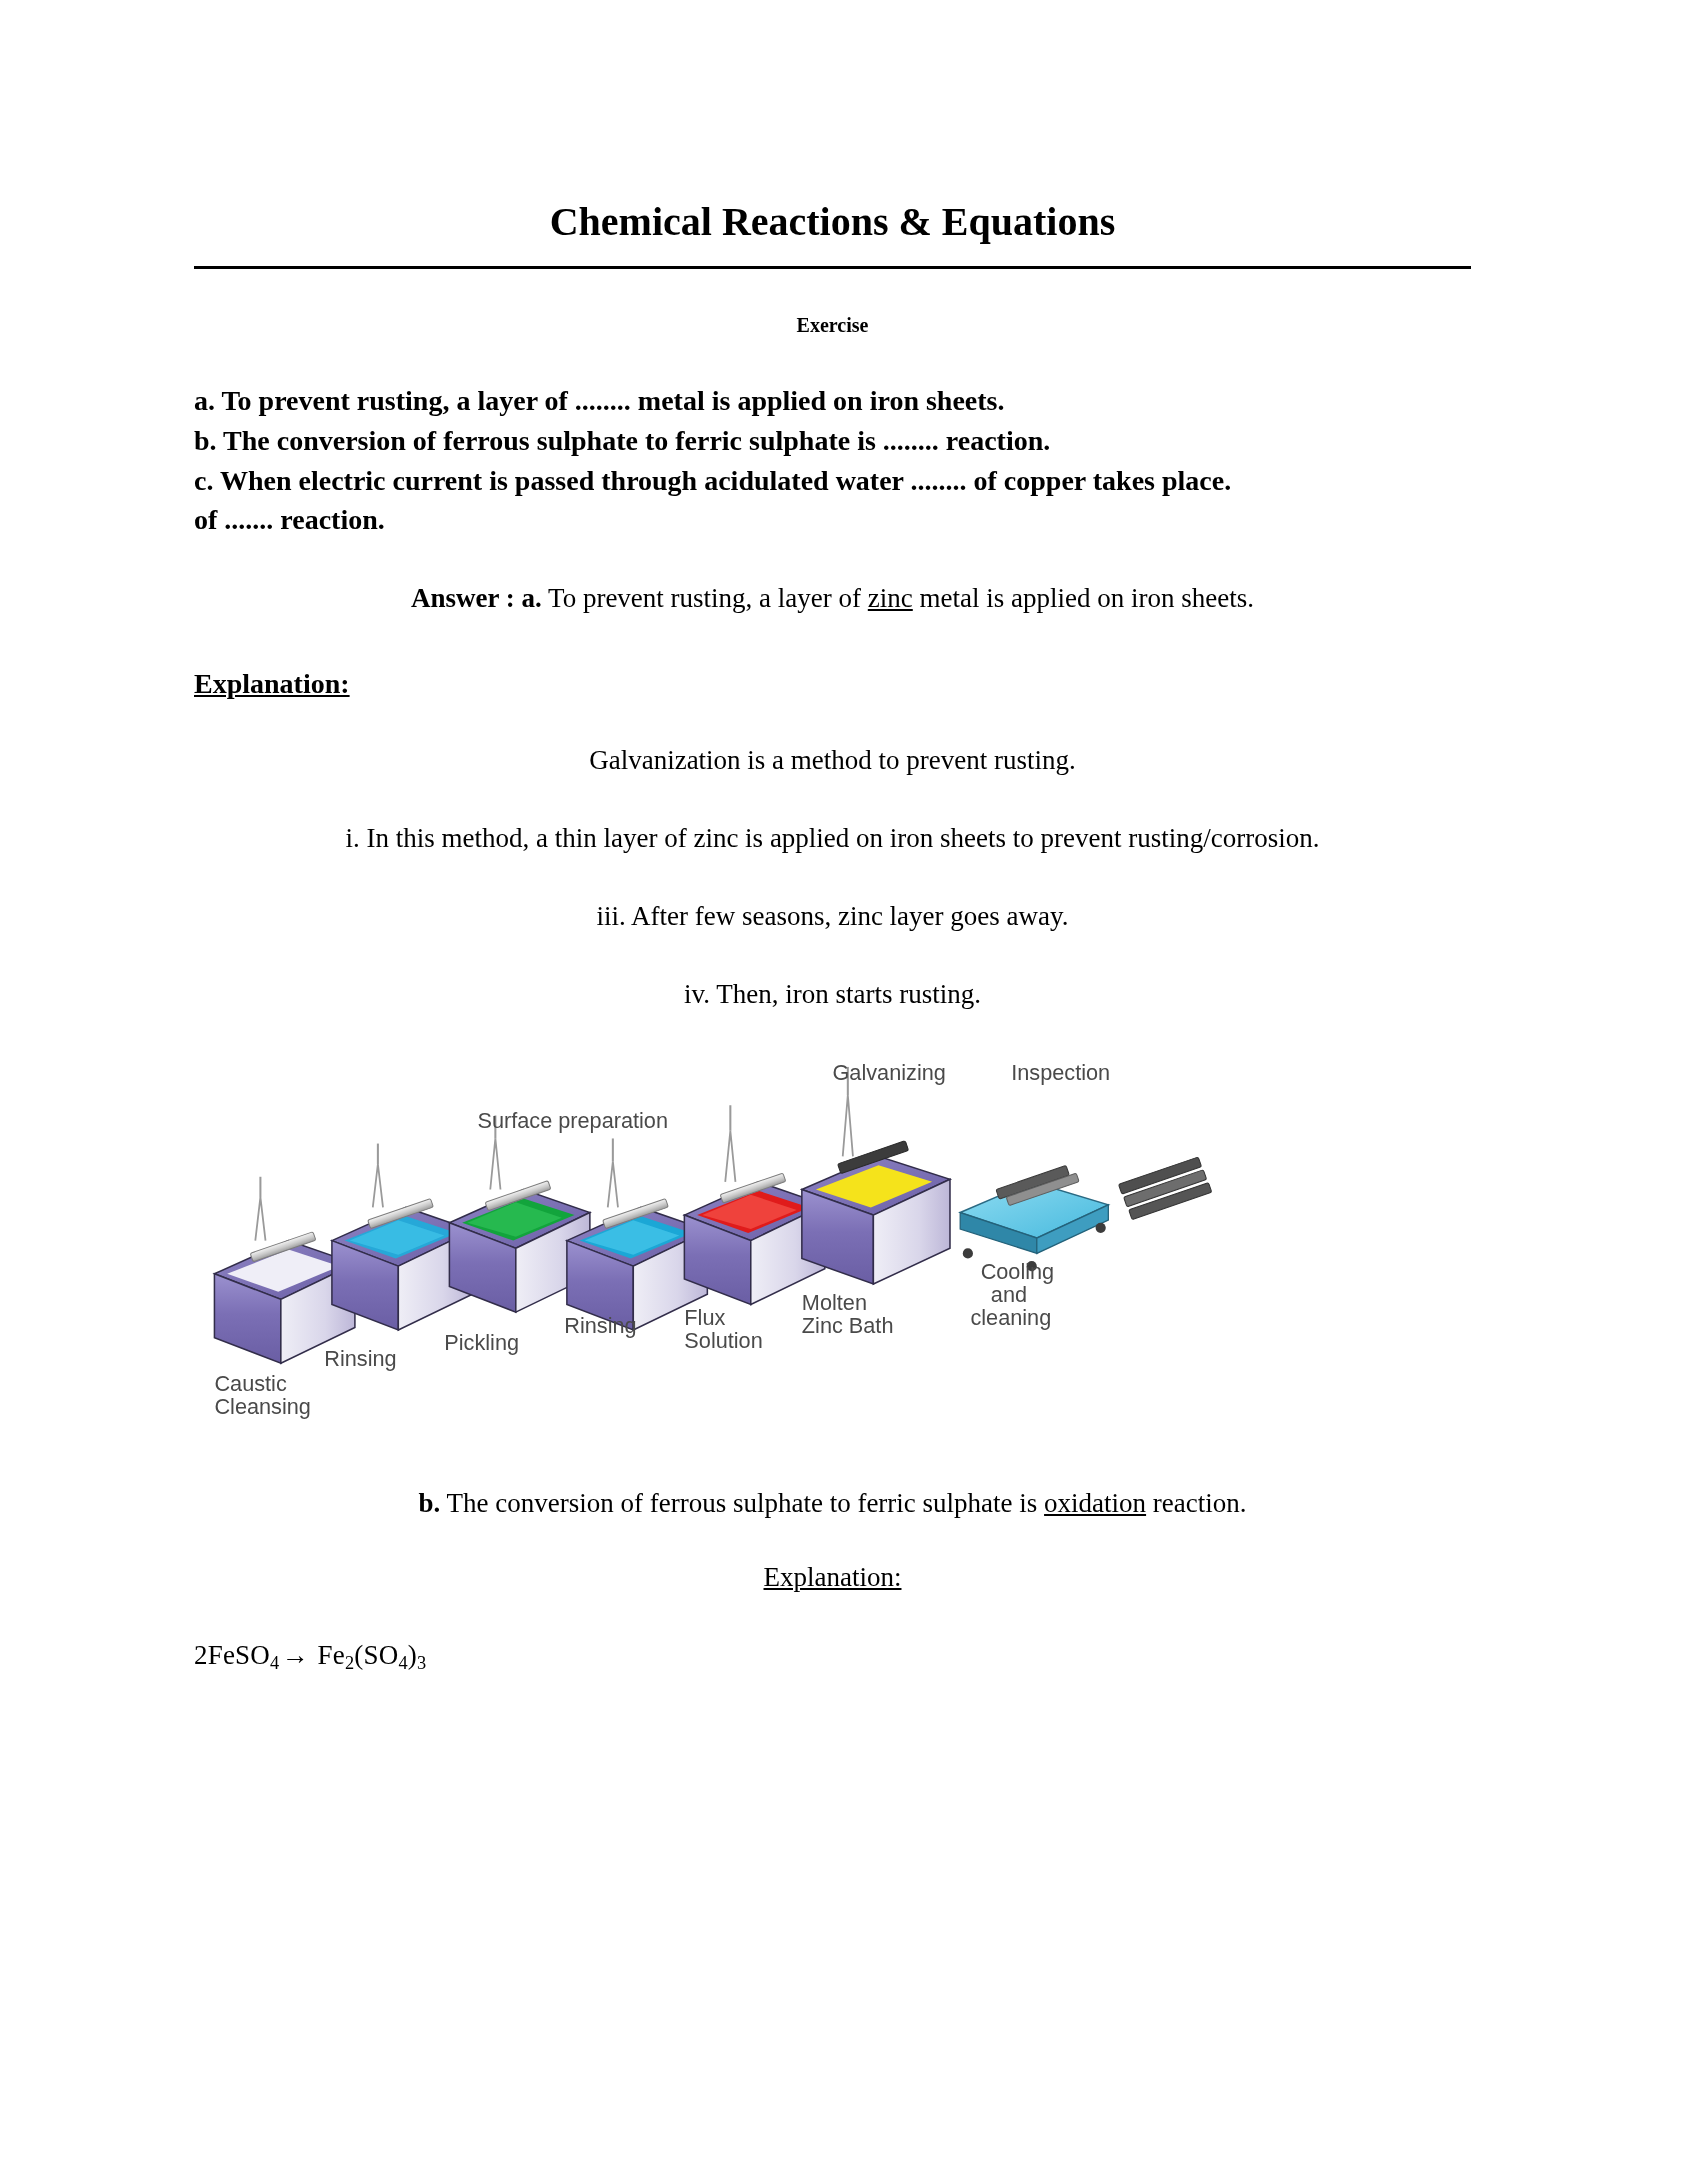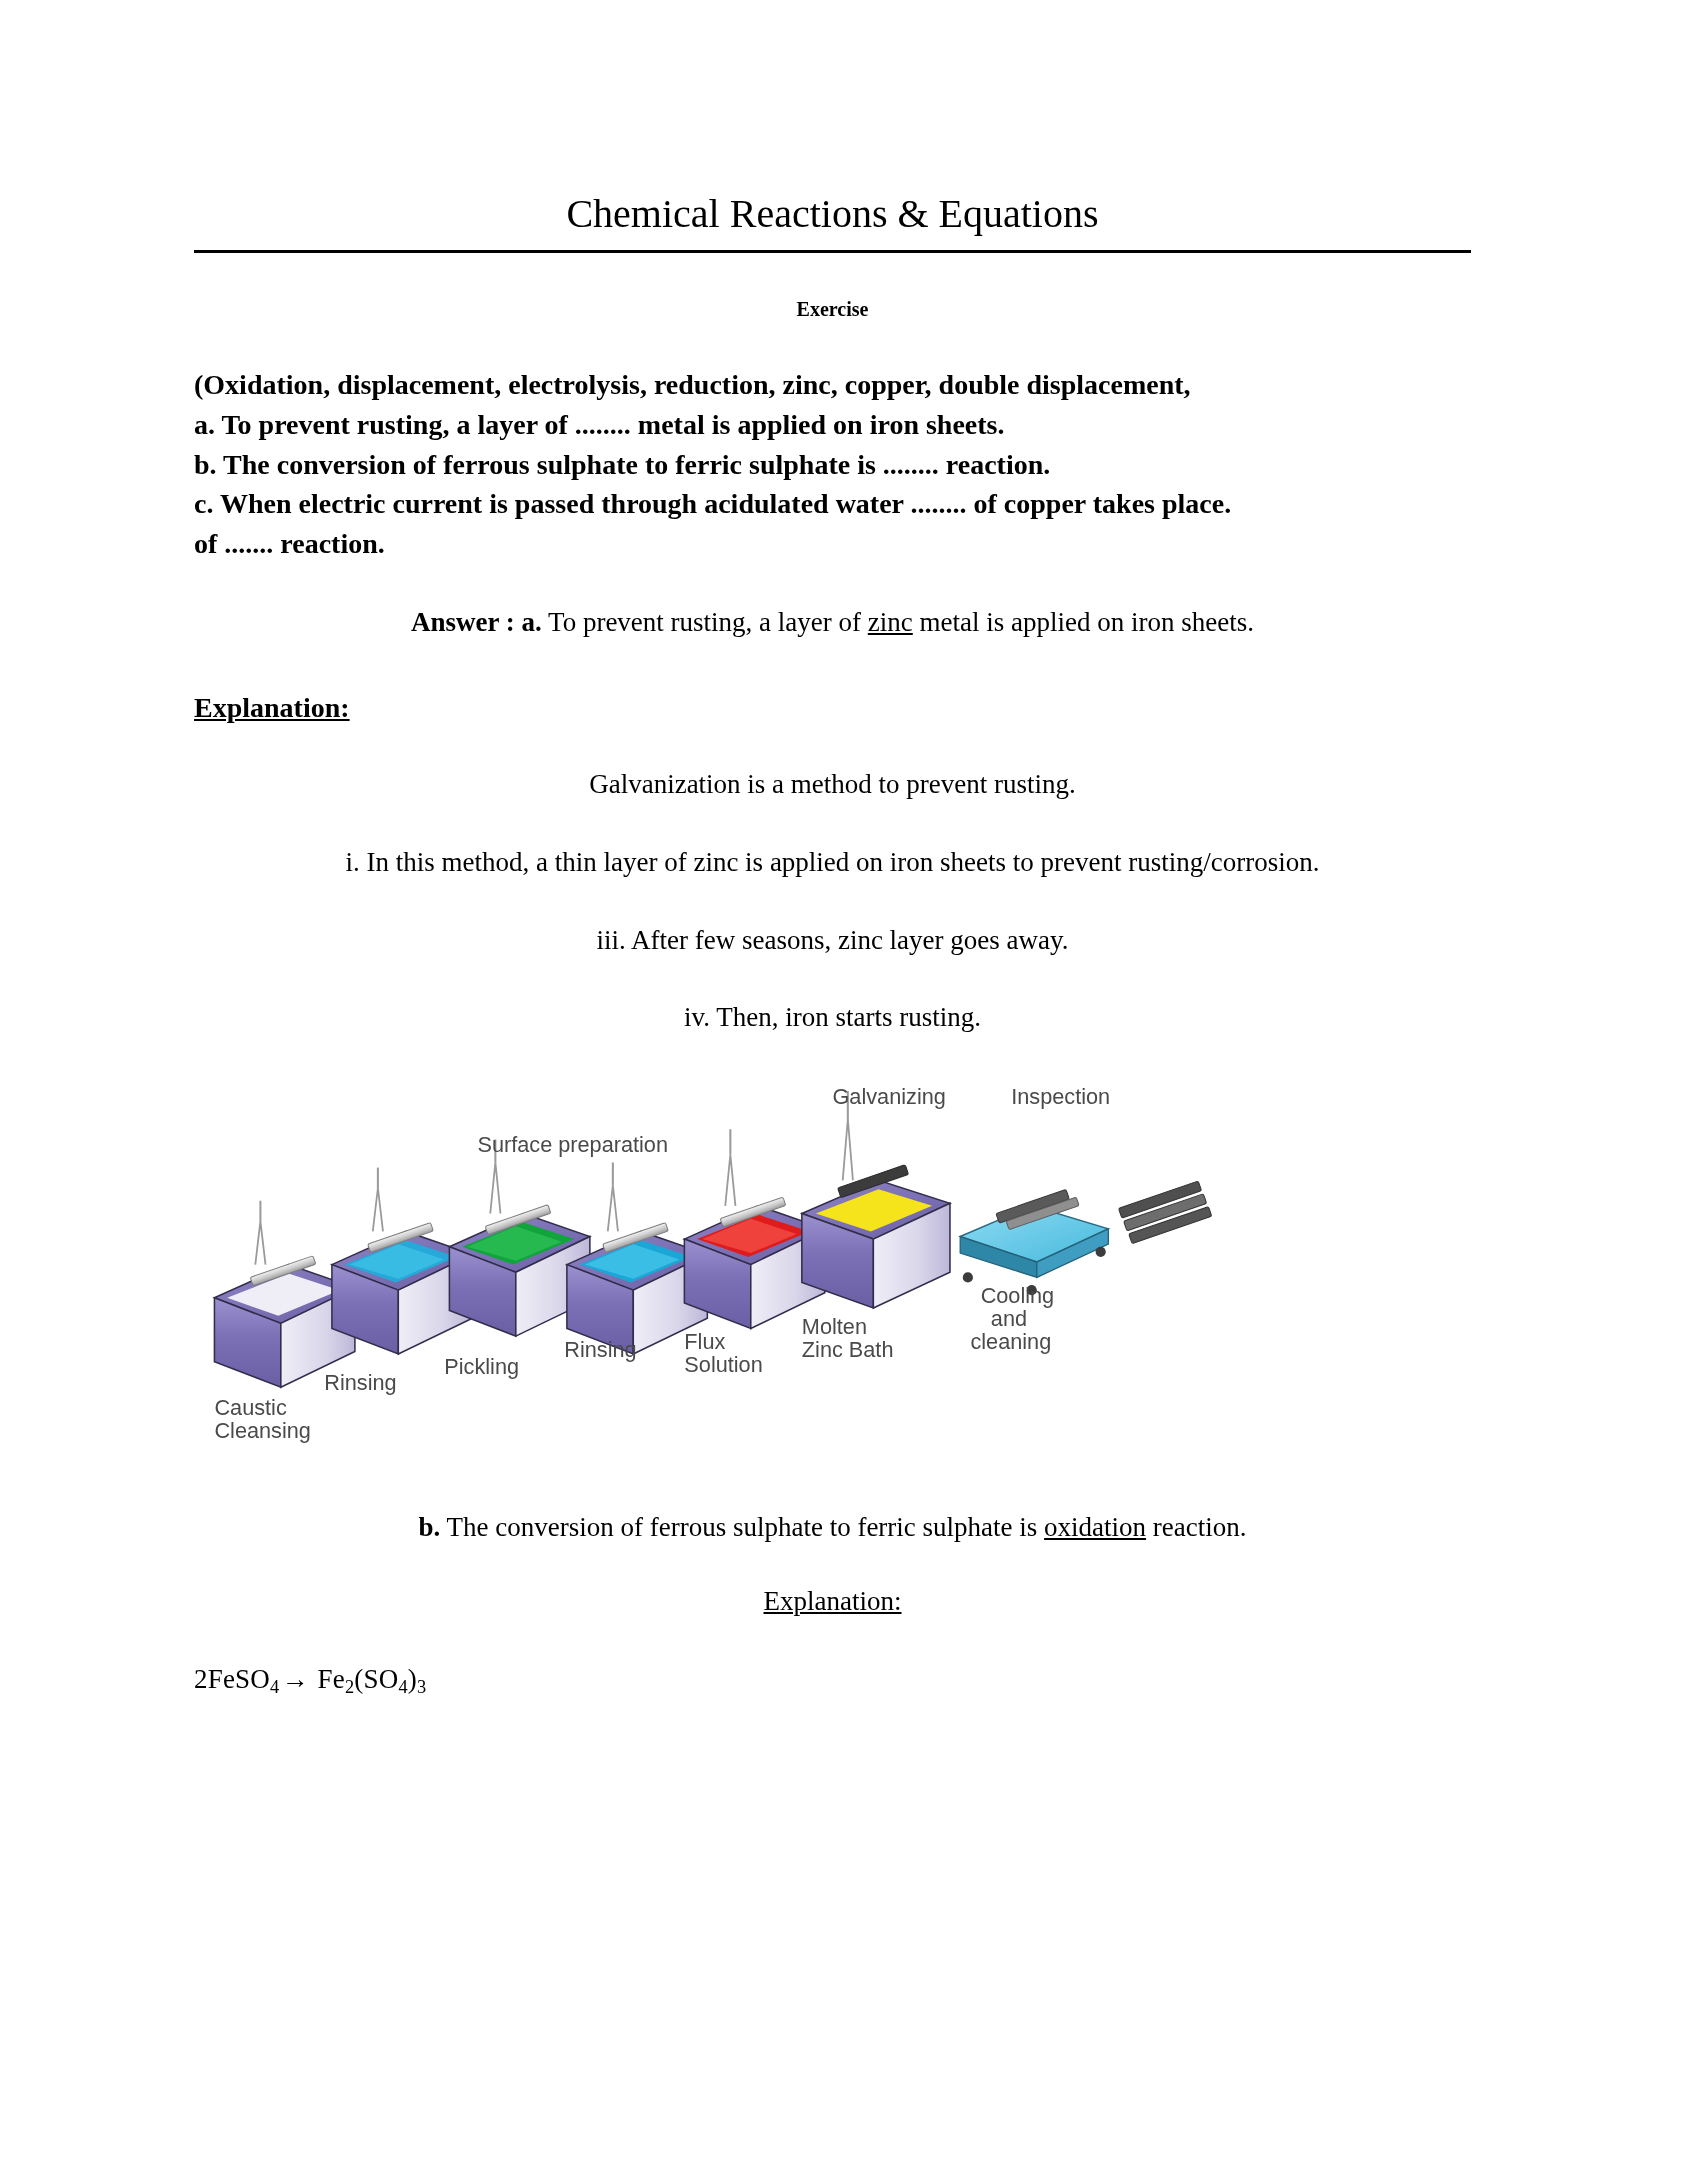--- a/index.html
+++ b/index.html
@@ -27,24 +27,24 @@
     position: absolute;
     left: 194px;
     top: 188px;
     width: 1277px;
   }
 
   
   .doc-title {
     text-align: center;
     font-size: 40px;
-    font-weight: normal;
+    font-weight: bold;
     letter-spacing: 0px;
     line-height: 1.1;
-    margin: 4px;
+    margin: 12px;
     padding-bottom: 10px;
   }
   .title-rule {
     border: 0;
     border-top: 3px solid #000;
     margin: 0 0 0 0;
     width: 100%;
   }
 
   .section-head {
@@ -128,21 +128,20 @@
 <div class="page">
   <div class="content">
 
     <div class="doc-title">Chemical Reactions &amp; Equations</div>
     <hr class="title-rule">
 
     <div class="section-head">Exercise</div>
 
 
     <div class="q-body">
-      <span class="ln">(Oxidation, displacement, electrolysis, reduction, zinc, copper, double displacement,</span>
       <span class="ln">a. To prevent rusting, a layer of ........ metal is applied on iron sheets.</span>
       <span class="ln">b. The conversion of ferrous sulphate to ferric sulphate is ........ reaction.</span>
       <span class="ln">c. When electric current is passed through acidulated water ........ of copper takes place.</span>
       <span class="ln">of ....... reaction.</span>
     </div>
 
     <div class="para"><b class="lead">Answer : a.</b><span> To prevent rusting, a layer of </span><span class="u">zinc</span><span> metal is applied on iron sheets.</span></div>
 
     <div class="expl-wrap"><span class="expl-head" style="margin:0">Explanation:</span></div>
 

